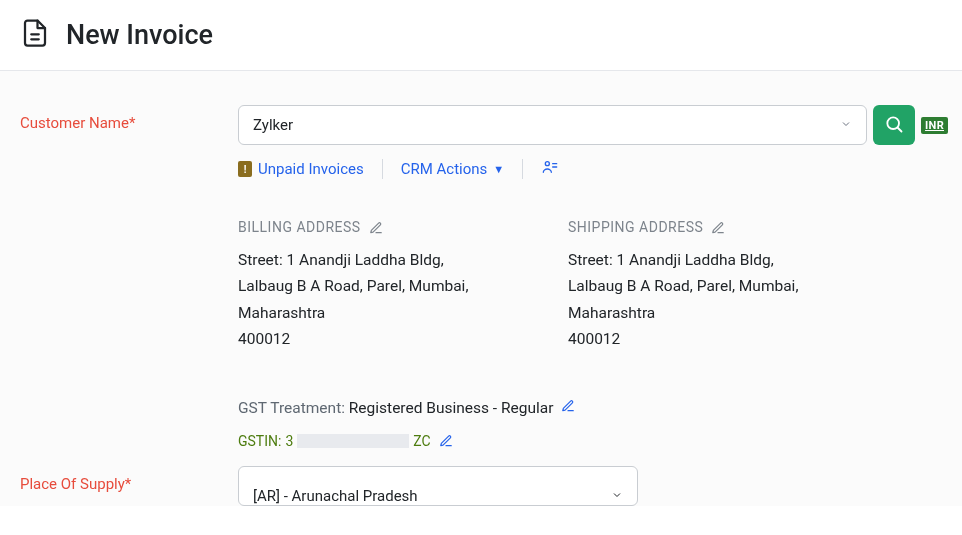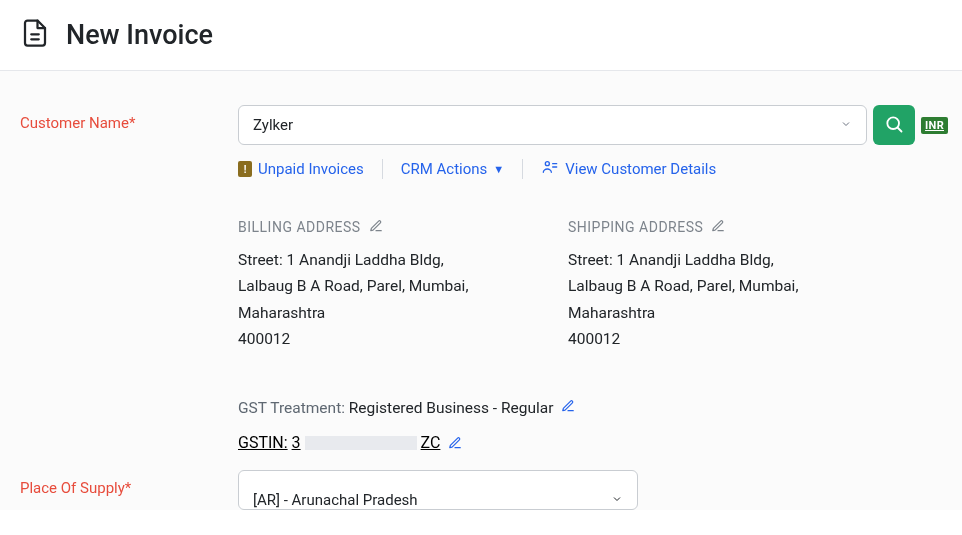--- a/index.html
+++ b/index.html
@@ -121,21 +121,21 @@
       font-weight: 700;
     }
     .addresses {
       display: flex;
       gap: 60px;
       margin-top: 40px;
     }
     .address-block { width: 270px; }
     .addr-title {
       display: flex;
-      align-items: flex-start;
+      align-items: flex-end;
       gap: 8px;
       color: #7d848c;
       font-size: 14px;
       letter-spacing: 0.5px;
       margin-bottom: 12px;
     }
     .pencil {
       color: #7d848c;
       cursor: pointer;
       display: inline-flex;
@@ -152,24 +152,23 @@
       color: #212529;
       line-height: 1.7;
     }
     .gst-section { margin-top: 42px; font-size: 15.5px; line-height: 1.9; }
     .gst-label { color: #5f6872; }
     .gst-value { color: #212529; }
     .gstin-row {
       display: flex;
       align-items: center;
       gap: 4px;
-      font-size: 16px;
-      color: #000000;
+      font-size: 14px;
+      color: #4d7c0f;
       margin-top: 4px;
-      text-decoration: underline;
     }
     .gstin-mask {
       width: 112px;
       height: 14px;
       background: #e8eaee;
       display: inline-block;
     }
     .place-row {
     }
     .place-select {
@@ -242,21 +241,20 @@
         <div class="link-divider"></div>
         <div class="link-item">
           <span>
             <svg width="18" height="16" viewBox="0 0 24 24" fill="none" stroke="#2563eb" stroke-width="2" stroke-linecap="round">
                 <circle cx="8" cy="7" r="3"></circle>
                 <path d="M2 20c0-3 3-5 6-5s6 2 6 5"></path>
                 <line x1="16" y1="7" x2="22" y2="7"></line>
                 <line x1="16" y1="12" x2="22" y2="12"></line>
               </svg>
           </span>
-          <span>View Customer Details</span>
         </div>
       </div>
 
       <div class="addresses">
         <div class="address-block">
           <div class="addr-title">
             <span>BILLING ADDRESS</span>
             <span class="pencil">
               <svg viewBox="0 0 24 24" fill="none" stroke="currentColor" stroke-width="2" stroke-linecap="round" stroke-linejoin="round">
                   <path d="M12 20h9"></path>

